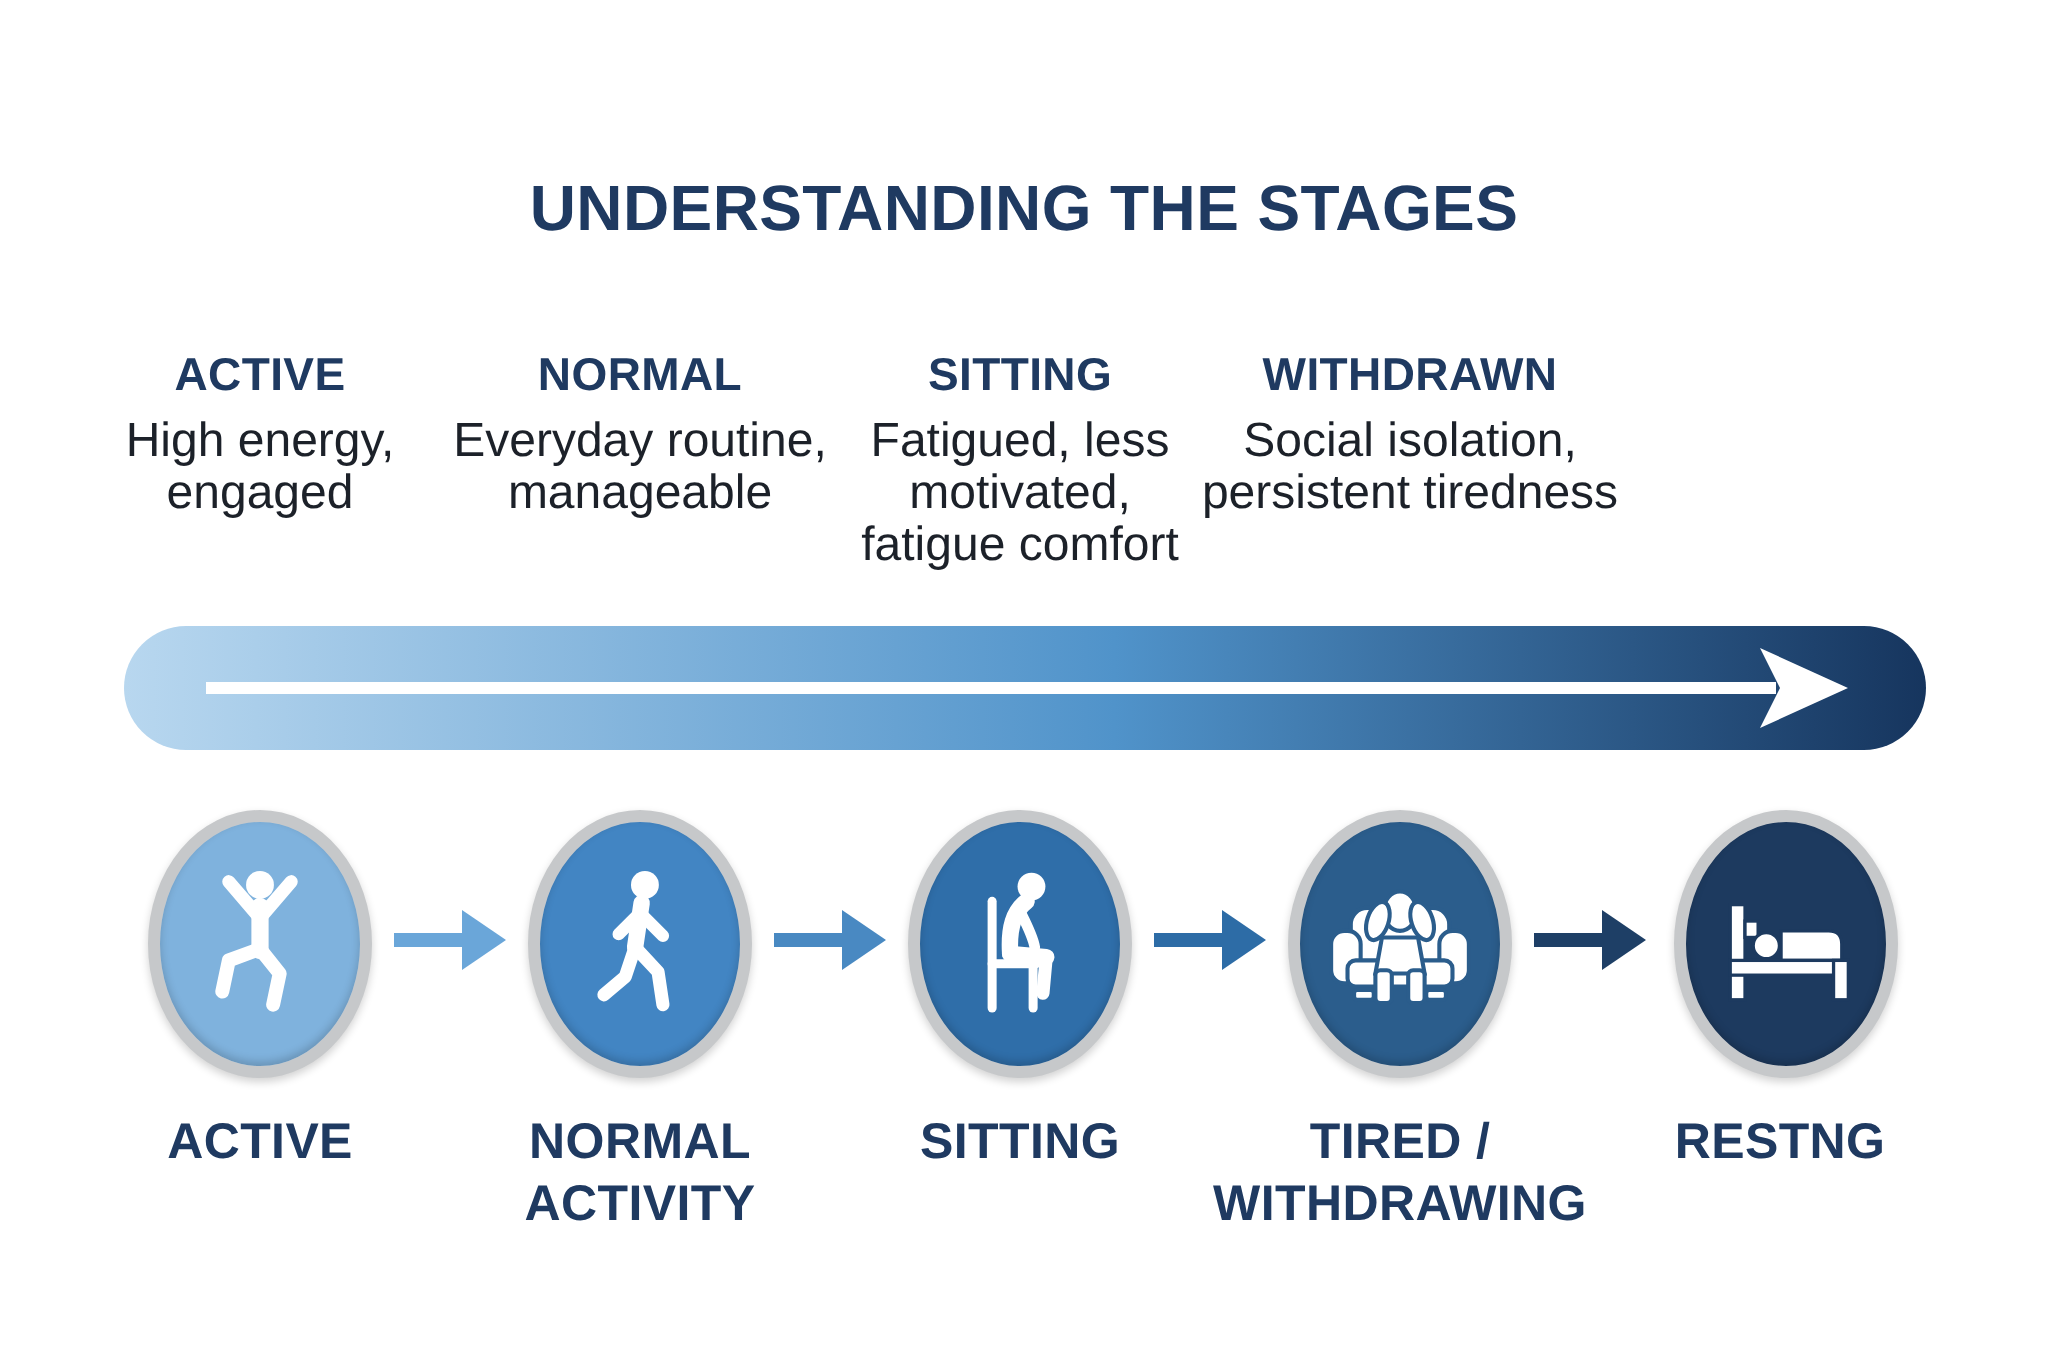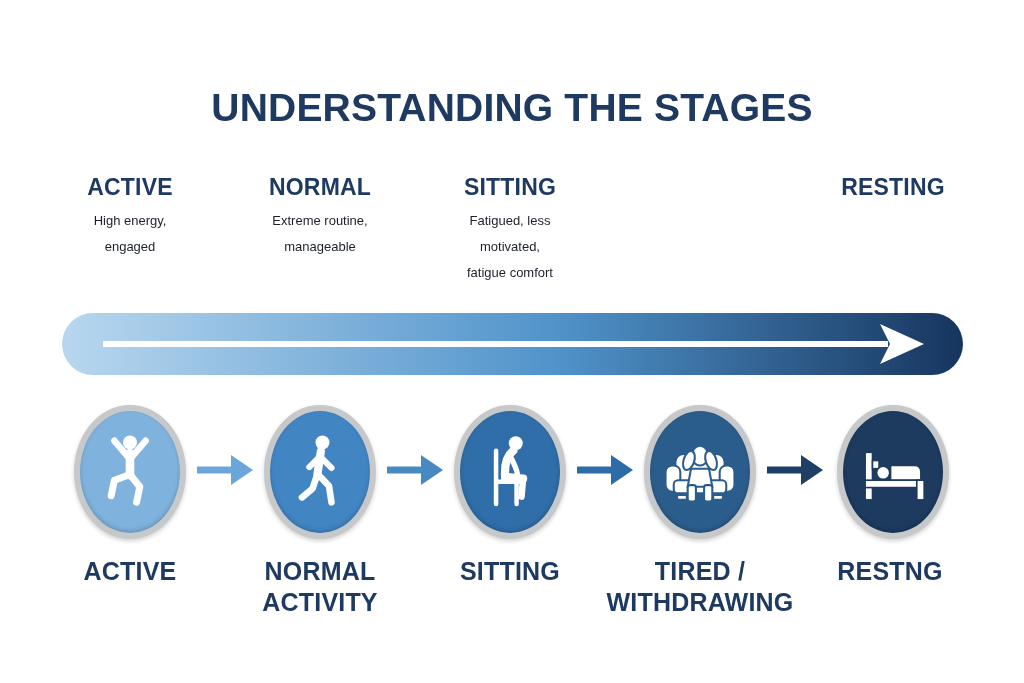--- a/index.html
+++ b/index.html
@@ -6,25 +6,25 @@
   body{
     font-family:"Liberation Sans","DejaVu Sans",sans-serif;
     background:#ffffff;
   }
   #canvas{
     position:relative;width:1024px;height:683px;background:#ffffff;overflow:hidden;
     --heading:#1f3a61;--desc:#1c2129;--ring:#c6c8ca;
   }
   .title{
     position:absolute;top:86px;left:0;width:1024px;text-align:center;
-    font-size:39px;font-weight:800;letter-spacing:.2px;color:var(--heading);
+    font-size:32px;font-weight:800;letter-spacing:.2px;color:var(--heading);
   }
   .col{position:absolute;top:174px;width:200px;text-align:center;}
   .col .hdr{font-size:23px;font-weight:800;color:var(--heading);letter-spacing:.2px;}
-  .col .desc{margin-top:7px;font-size:13px;line-height:26px;color:var(--desc);white-space:pre-line;}
+  .col .desc{margin-top:7px;font-size:24px;line-height:26px;color:var(--desc);white-space:pre-line;}
   .c0{left:30px}.c1{left:220px}.c2{left:410px}.c3{left:600px;width:210px}.c4{left:788px;width:210px}
 
   .bar{
     position:absolute;left:62px;top:313px;width:901px;height:62px;border-radius:31px;
     background:linear-gradient(90deg,var(--bar1,#b8d7ef) 0%,var(--bar2,#5093ca) 55%,var(--bar3,#16355e) 100%);
   }
   .bar svg{position:absolute;left:0;top:0;}
 
   .circle{
     position:absolute;top:405px;width:112px;height:134px;border-radius:50%;
@@ -52,31 +52,35 @@
 
   <div class="title">UNDERSTANDING THE STAGES</div>
 
   <div class="col c0">
     <div class="hdr">ACTIVE</div>
     <div class="desc">High energy,
 engaged</div>
   </div>
   <div class="col c1">
     <div class="hdr">NORMAL</div>
-    <div class="desc">Extreme routine,
+    <div class="desc">Everyday routine,
 manageable</div>
   </div>
   <div class="col c2">
     <div class="hdr">SITTING</div>
     <div class="desc">Fatigued, less
 motivated,
 fatigue comfort</div>
   </div>
+  <div class="col c3">
+    <div class="hdr">WITHDRAWN</div>
+    <div class="desc">Social isolation,
+persistent tiredness</div>
+  </div>
   <div class="col c4">
-    <div class="hdr">RESTING</div>
   </div>
 
   <div class="bar" style="--bar1: #b8d7ef; --bar2: #5093ca; --bar3: #16355e;">
     <svg width="901" height="62" viewBox="0 0 901 62">
       <line x1="41" y1="31" x2="826" y2="31" stroke="#ffffff" stroke-width="6"></line>
       <polygon points="818,11 862,31 818,51 828,31" fill="#ffffff"></polygon>
     </svg>
   </div>
 
   <div class="circle p0" style="background: rgb(127, 178, 221); --cc: #7fb2dd;">

